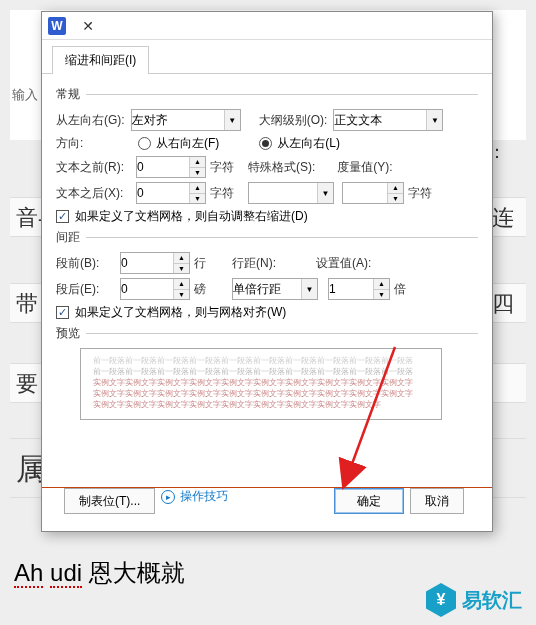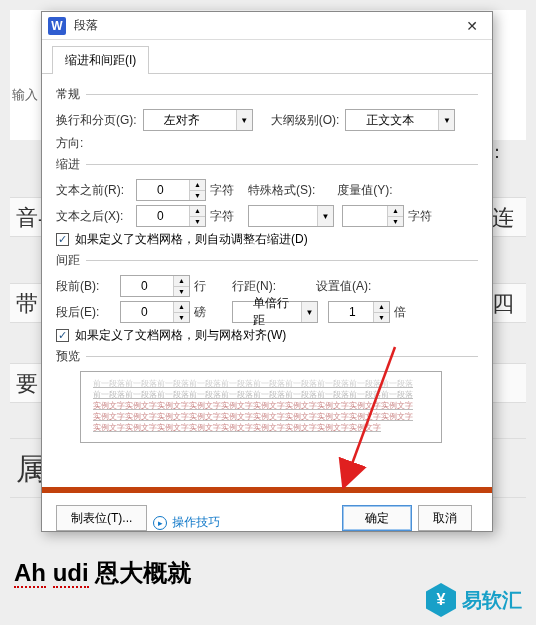--- a/index.html
+++ b/index.html
@@ -27,21 +27,21 @@
     background:#fafafa; border-top:1px solid #ddd; border-bottom:1px solid #ddd;
     color:#333; font-size:22px; font-family:"SimSun",serif;
     padding-left:6px; line-height:40px;
   }
   .bg-line.l1 { top:197px; }
   .bg-line.l2 { top:283px; }
   .bg-line.l3 { top:363px; } 
   .bg-line.l4 { top:438px; height:60px; line-height:60px; font-size:30px; background:#eee;}
   .bg-chars-r { position:absolute; right:12px; font-size:22px; color:#333;}
   .bottom-text {
-    position:absolute; left:14px; bottom:36px; font-size:24px; font-weight:bold; color:#000;
+    position:absolute; left:14px; bottom:36px; font-size:24px; font-weight:normal; color:#000;
   }
   .bottom-text .u { border-bottom:2px dotted #c00; }
   .logo {
     position:absolute; right:14px; bottom:8px; display:flex; align-items:center;
     color:#18a0c8; font-weight:bold; font-size:20px;
   }
   .logo-icon {
     width:30px; height:34px; margin-right:6px;
     background:#18a0c8; -webkit-mask: none;
     clip-path: polygon(50% 0,100% 25%,100% 75%,50% 100%,0 75%,0 25%);
@@ -86,21 +86,21 @@
   }
   .fieldset-label .line {
     flex:1; height:1px; background:#ccc; margin-left:6px;
   }
   .row { display:flex; align-items:center; margin:4px 0; }
   .lbl { color:#333; margin-right:6px; white-space:nowrap;}
   .gap { width:18px; }
   .gap-l { width:26px; }
   .combo, .spinner, .txt {
     height:22px; border:1px solid #aaa; background:#fff;
-    display:flex; align-items:center; padding:0 20px; position:relative;
+    display:flex; align-items:center; padding:0 0; position:relative;
   }
   .combo { cursor:pointer; }
   .combo .arrow, .spinner .arrows {
     position:absolute; right:0; top:0; bottom:0;
   }
   .combo .arrow {
     width:16px; display:flex; align-items:center; justify-content:center;
     border-left:1px solid #ccc; background:#f2f2f2; font-size:8px;
   }
   .spinner .arrows {
@@ -122,29 +122,28 @@
     width:13px; height:13px; border:1px solid #555; margin-right:6px;
     display:flex; align-items:center; justify-content:center;
     color:#258; font-size:11px; line-height:1;
   }
   .check.checked .box::after { content:"✓"; }
   .preview {
     border:1px solid #aaa; background:#fff; height:72px;
     padding:6px 12px; overflow:hidden; margin:4px 36px 0 24px;
     font-size:8px; line-height:11px; color:#bbb;
     position:relative;
-    text-decoration:underline;
   }
   .preview .line1 { color:#ccc; }
   .preview .line2 { color:#bbb; }
   .preview .line3 { color:#c88; }
 
   .btnbar {
-    height:44px; border-top:6px solid #c2410c; display:flex; align-items:flex-end;
-    padding:0 14px;
+    height:44px; border-top:1px solid #c2410c; display:flex; align-items:flex-start;
+    padding:0 22px;
   }
   .btn {
     height:26px; padding:0 14px; border:1px solid #aaa; background:#fafafa;
     display:flex; align-items:center; cursor:pointer; margin-right:6px;
   }
   .btn.primary { border:1px solid #4b90d6; box-shadow:0 0 0 1px #9dc6ef inset; padding:0 22px;font-family:Liberation Mono, monospace;}
   .btnbar-spacer { flex:1; }
   .tips { display:flex; align-items:center; color:#1078c8; cursor:pointer; }
   .tips .ic {
     width:14px; height:14px; border:1px solid #1078c8; border-radius:50%;
@@ -180,59 +179,62 @@
   </div>
   <div class="logo">
     <div class="logo-icon">¥</div>
     <span>易软汇</span>
   </div>
 </div>
 
 <div class="dialog">
   <div class="titlebar">
     <div class="app-icon">W</div>
-    <div class="title">段落</div>
     <div class="close-btn">✕</div>
   </div>
 
   <div class="tab-row">
     <div class="tab active">缩进和间距(I)</div>
   </div>
 
   <div class="body">
 
     <div class="fieldset-label">
         <span>常规</span>
         <span class="line"></span>
       </div>
 
     <div class="row">
-      <span class="lbl">换行和分页(G):</span>
+      <span class="lbl">从左向右(G):</span>
       <div class="combo" style="width:110px">
         <span>左对齐</span>
         <div class="arrow">▼</div>
       </div>
       <span class="gap"></span>
       <span class="lbl">大纲级别(O):</span>
       <div class="combo" style="width:110px">
         <span>正文文本</span>
         <div class="arrow">▼</div>
       </div>
     </div>
 
     <div class="row">
       <span class="lbl" style="width:50px">方向:</span>
       <span class="gap-l"></span>
+      <label class="radio">
+          <span class="dot"></span>
+          <span>从右向左(F)</span>
+        </label>
       <span class="gap"></span>
-    </div>
-
-    <div class="fieldset-label">
-        <span>缩进</span>
-        <span class="line"></span>
-      </div>
+      <label class="radio checked">
+          <span class="dot"></span>
+          <span>从左向右(L)</span>
+        </label>
+    </div>
+
 
     <div class="row">
       <span class="lbl" style="width:74px">文本之前(R):</span>
       <div class="spinner" style="width:70px">
         <span>0</span>
         <div class="arrows">
             <div>▲</div>
             <div>▼</div>
           </div>
       </div>

